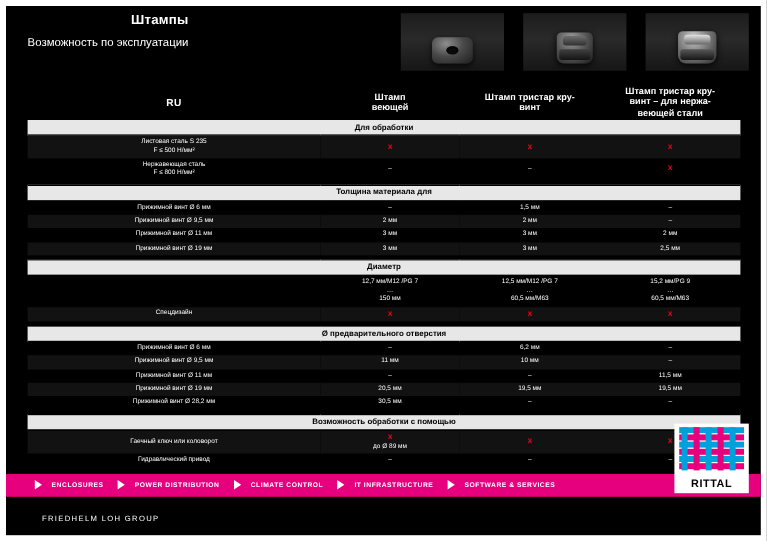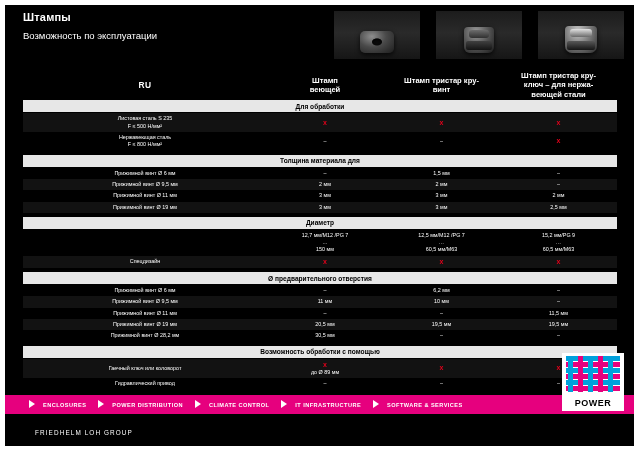--- a/index.html
+++ b/index.html
@@ -26,20 +26,21 @@
   .header {
     position: absolute;
     left: 0; top: 0;
     width: 629px;
     height: 66px;
   }
   .title-block {
     position: absolute;
     left: 18px;
     top: 6px;
+    text-align: right;
   }
   .title {
     font-size: 11px;
     font-weight: bold;
     letter-spacing: 0.2px;
     margin: 0 0 7px 0;
   }
   .subtitle {
     font-size: 9.5px;
     font-weight: normal;
@@ -312,21 +313,21 @@
           <td>
             <span>Штамп</span><br>
             <span>веющей</span>
           </td>
           <td>
             <span>Штамп тристар кру-</span><br>
             <span>винт</span>
           </td>
           <td>
             <span>Штамп тристар кру-</span><br>
-            <span>ключ – для нержа-</span><br>
+            <span>винт – для нержа-</span><br>
             <span>веющей стали</span>
           </td>
         </tr>
       </tbody>
       <tbody id="body-rows">
           <tr class="section">
             <td colspan="4">Для обработки</td>
           </tr>
           <tr class="data alt">
             <td class="label">Листовая сталь S 235<br>F ≤ 500 Н/мм²</td>
@@ -464,17 +465,17 @@
       <i style="left:0;top:12px;width:54px;height:5px;background:#00a0dc;"></i>
       <i style="left:0;top:18px;width:54px;height:5px;background:#e6007e;"></i>
       <i style="left:0;top:24px;width:54px;height:5px;background:#00a0dc;"></i>
       <i style="left:0;top:30px;width:54px;height:5px;background:#e6007e;"></i>
       <i style="left:2px;top:0;width:5px;height:36px;background:#00a0dc;"></i>
       <i style="left:12px;top:0;width:5px;height:36px;background:#e6007e;"></i>
       <i style="left:22px;top:0;width:5px;height:36px;background:#00a0dc;"></i>
       <i style="left:32px;top:0;width:5px;height:36px;background:#e6007e;"></i>
       <i style="left:42px;top:0;width:5px;height:36px;background:#00a0dc;"></i>
     </div>
-    <div class="name">POWER</div>
+    <div class="name">RITTAL</div>
   </div>
 
   <div class="friedhelm">FRIEDHELM  LOH  GROUP</div>
 </div>
 
 </body></html>

